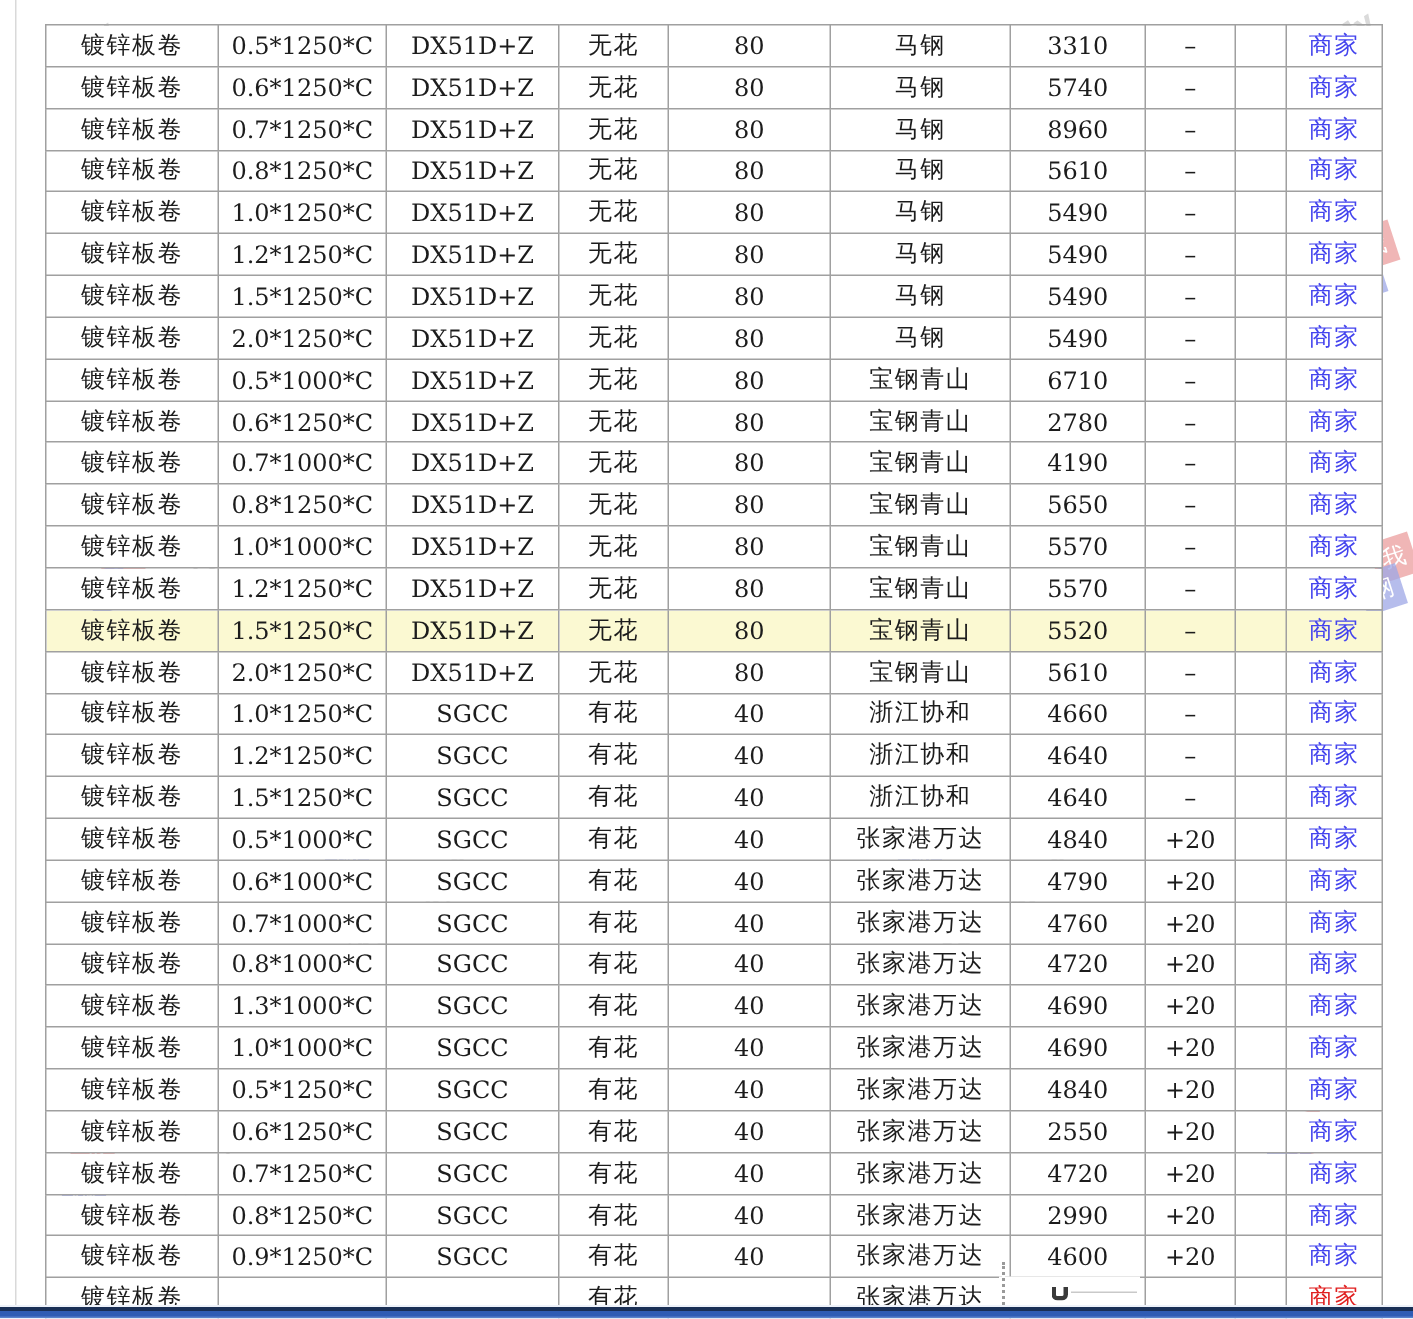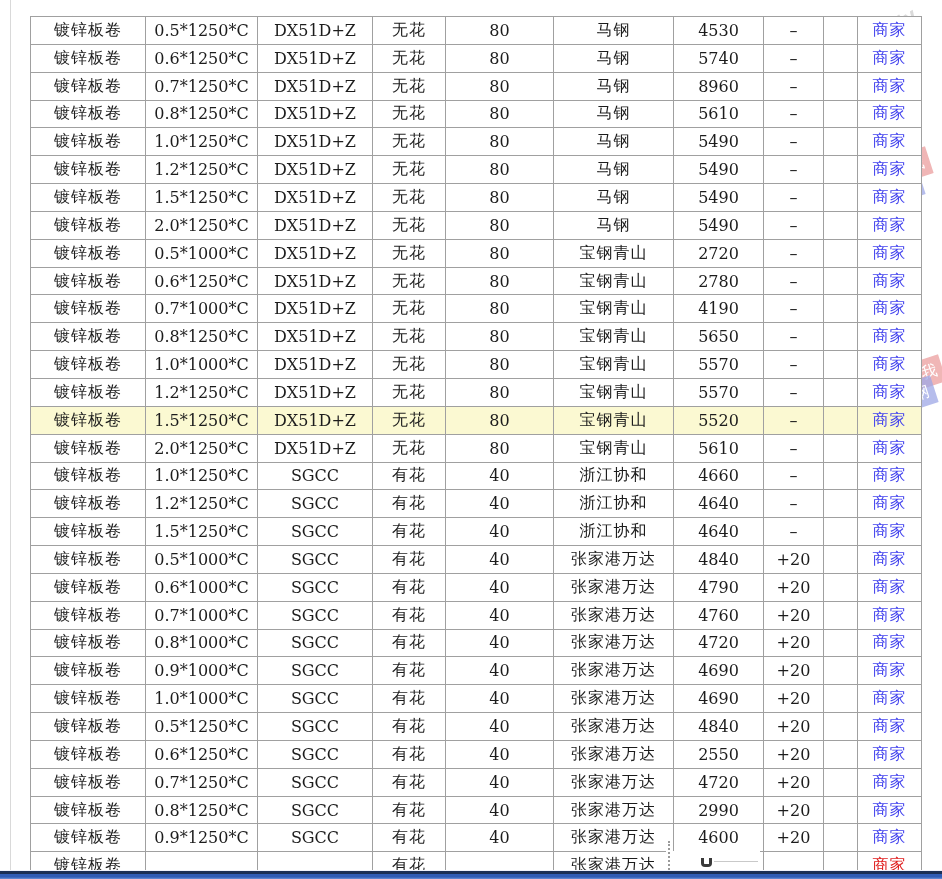--- a/index.html
+++ b/index.html
@@ -120,21 +120,21 @@
       <col style="width:64px">
     </colgroup>
     <tbody id="tbody">
         <tr>
           <td class="cjk">镀锌板卷</td>
           <td>0.5*1250*C</td>
           <td>DX51D+Z</td>
           <td class="cjk">无花</td>
           <td>80</td>
           <td class="cjk">马钢</td>
-          <td>4530</td>
+          <td>3310</td>
           <td>–</td>
           <td></td>
           <td><span class="lnk">商家</span></td>
         </tr>
         <tr>
           <td class="cjk">镀锌板卷</td>
           <td>0.6*1250*C</td>
           <td>DX51D+Z</td>
           <td class="cjk">无花</td>
           <td>80</td>
@@ -216,21 +216,21 @@
           <td></td>
           <td><span class="lnk">商家</span></td>
         </tr>
         <tr>
           <td class="cjk">镀锌板卷</td>
           <td>0.5*1000*C</td>
           <td>DX51D+Z</td>
           <td class="cjk">无花</td>
           <td>80</td>
           <td class="cjk">宝钢青山</td>
-          <td>2720</td>
+          <td>6710</td>
           <td>–</td>
           <td></td>
           <td><span class="lnk">商家</span></td>
         </tr>
         <tr>
           <td class="cjk">镀锌板卷</td>
           <td>0.6*1250*C</td>
           <td>DX51D+Z</td>
           <td class="cjk">无花</td>
           <td>80</td>
@@ -391,21 +391,21 @@
           <td class="cjk">有花</td>
           <td>40</td>
           <td class="cjk">张家港万达</td>
           <td>4720</td>
           <td>+20</td>
           <td></td>
           <td><span class="lnk">商家</span></td>
         </tr>
         <tr>
           <td class="cjk">镀锌板卷</td>
-          <td>0.9*1000*C</td>
+          <td>1.3*1000*C</td>
           <td>SGCC</td>
           <td class="cjk">有花</td>
           <td>40</td>
           <td class="cjk">张家港万达</td>
           <td>4690</td>
           <td>+20</td>
           <td></td>
           <td><span class="lnk">商家</span></td>
         </tr>
         <tr>

